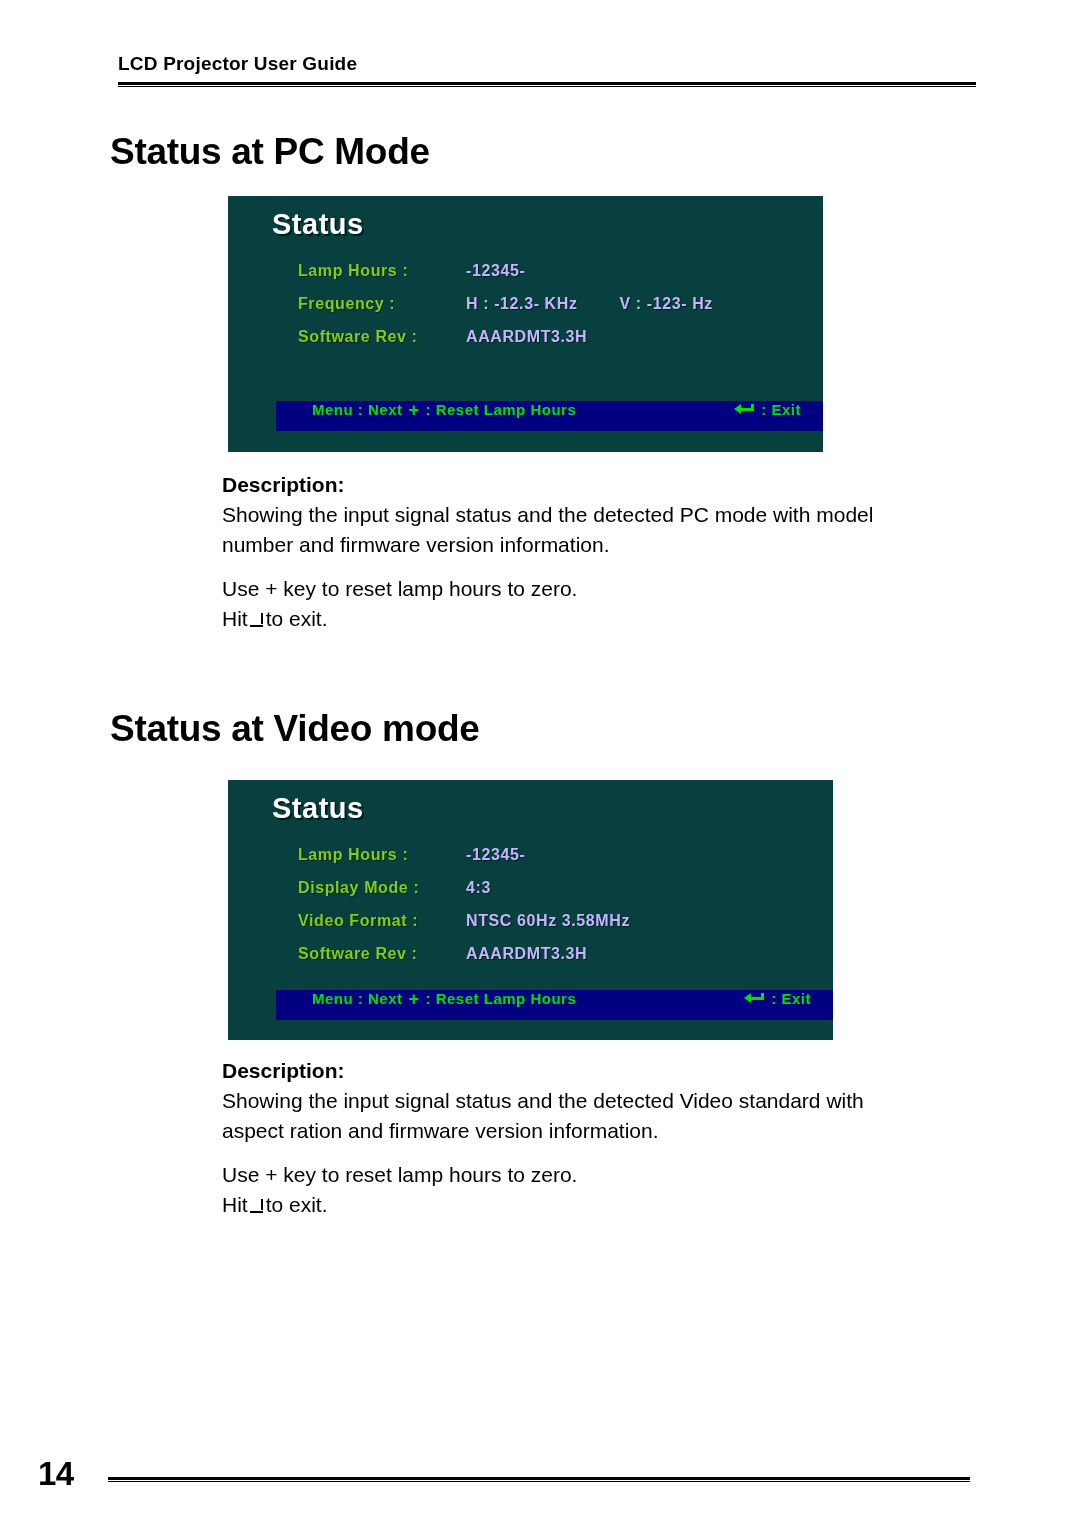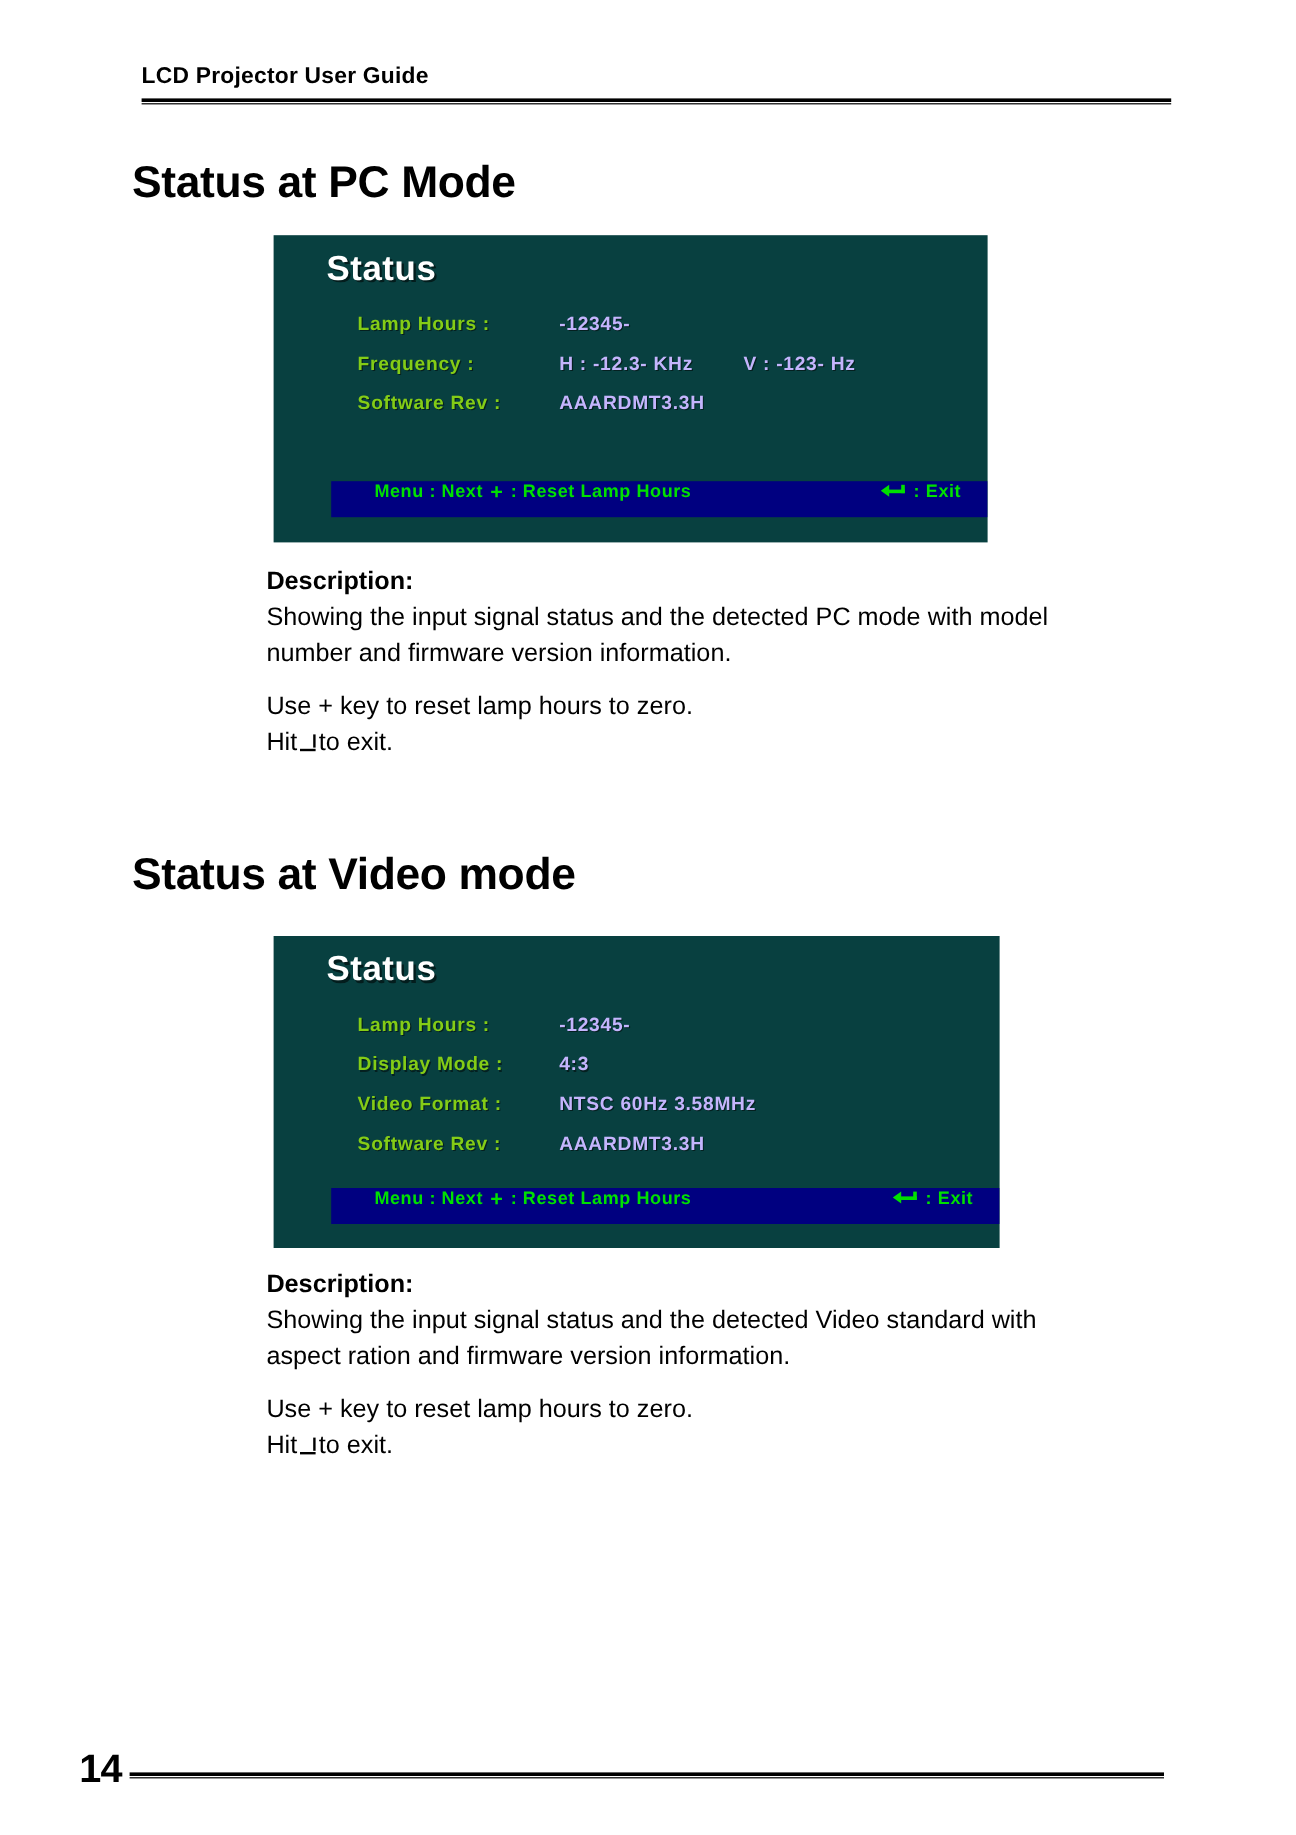--- a/index.html
+++ b/index.html
@@ -226,21 +226,20 @@
 
   
   .page-number {
     position: absolute;
     left: 38px;
     top: 1455px;
     font-size: 33px;
     font-weight: bold;
     letter-spacing: -0.5px;
     color: #000;
-    margin-left: 28px;
   }
   .footer-rule {
     position: absolute;
     left: 108px;
     top: 1477px;
     width: 862px;
     height: 5px;
     border-top: 3px solid #000;
     border-bottom: 1px solid #000;
     box-sizing: border-box;

